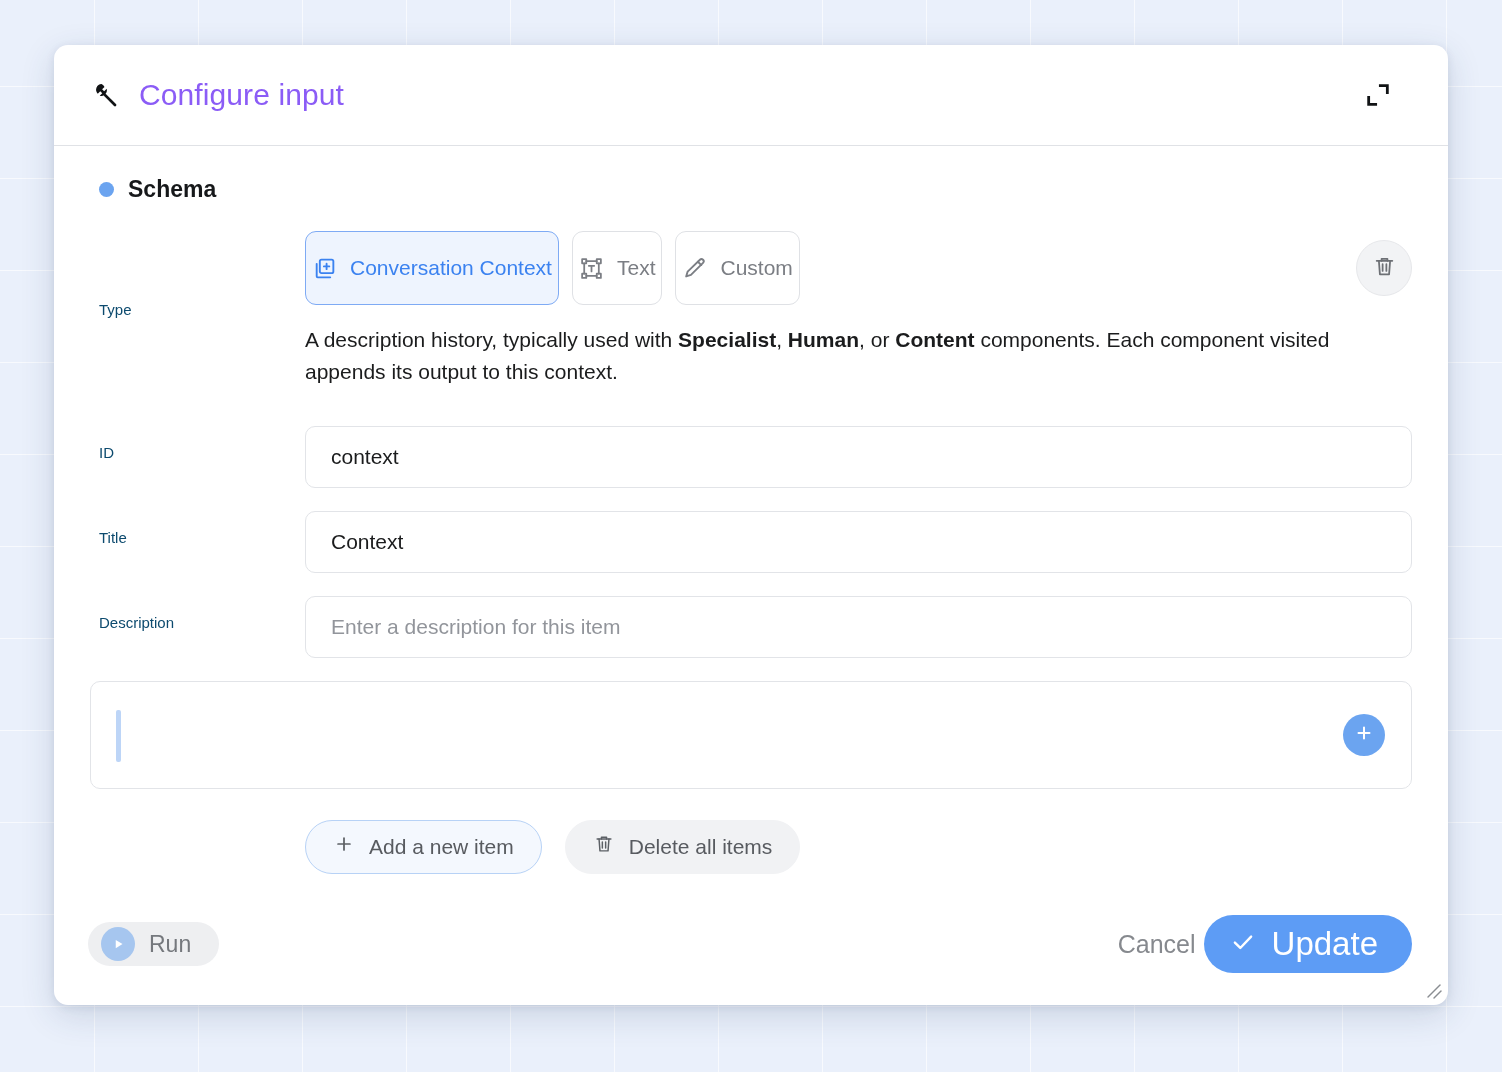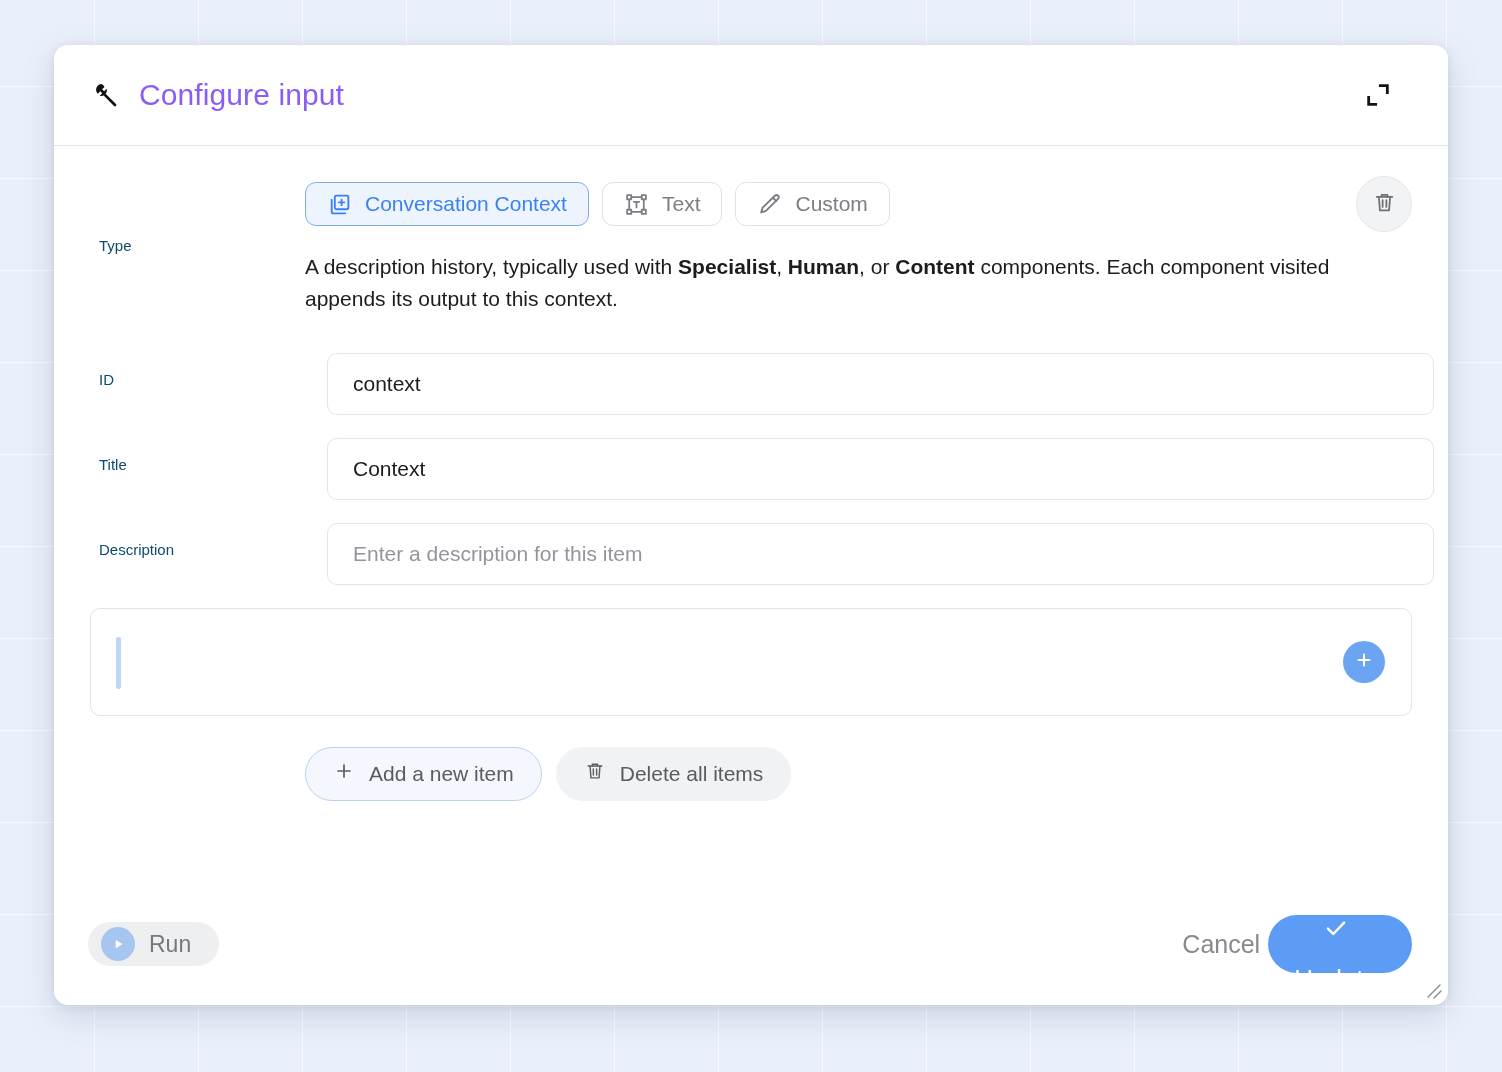--- a/index.html
+++ b/index.html
@@ -125,22 +125,22 @@
   .type-row .row-label { padding-top: 0; }
   .type-buttons {
     display: flex;
     align-items: center;
     gap: 13px;
   }
   .type-btn {
     display: inline-flex;
     align-items: center;
     gap: 13px;
-    height: 44px;
-    padding: 0 21px;
+    height: 74px;
+    padding: 0 6px;
     border-radius: 11px;
     box-sizing: border-box;
     background: #ffffff;
     border: 1.5px solid #dfe1e5;
     font-size: 21px;
     color: #7b7e84;
     cursor: pointer;
     white-space: nowrap;
     font-family: "Liberation Sans", sans-serif;
     justify-content: center;
@@ -188,21 +188,20 @@
     height: 62px;
     box-sizing: border-box;
     border: 1.5px solid #e2e4e8;
     border-radius: 10px;
     background: #ffffff;
     padding: 0 25px;
     font-size: 21px;
     color: #1b1c1d;
     font-family: "Liberation Sans", sans-serif;
     outline: none;
-    margin-left: 22px;
   }
   .text-input::placeholder { color: #92959b; }
 
   .field-block { margin-bottom: 23px; }
 
   
   .default-box {
     position: relative;
     width: 100%;
     height: 108px;
@@ -233,21 +232,21 @@
     cursor: pointer;
     display: flex;
     align-items: center;
     justify-content: center;
     padding: 0;
   }
 
   
   .item-actions {
     display: flex;
-    gap: 14px;
+    gap: 23px;
     margin-top: 31px;
     padding-left: 215px;
   }
   .pill-btn {
     display: inline-flex;
     align-items: center;
     gap: 14px;
     height: 54px;
     padding: 0 27px;
     border-radius: 27px;
@@ -321,24 +320,23 @@
   .update-btn {
     display: inline-flex;
     align-items: center;
     gap: 16px;
     height: 58px;
     padding: 0 34px 0 26px;
     border-radius: 29px;
     background: #5d9cf5;
     border: none;
     color: #ffffff;
-    font-size: 26px;
-    cursor: pointer;
-    font-family: "Liberation Sans", sans-serif;
-    flex-direction: column;
+    font-size: 33px;
+    cursor: pointer;
+    font-family: "Liberation Sans", sans-serif;
   }
 
   .resize-grip {
     position: absolute;
     right: 6px;
     bottom: 6px;
     width: 18px;
     height: 18px;
     cursor: nwse-resize;
   }
@@ -361,20 +359,24 @@
     <button class="expand-btn" aria-label="expand">
       <svg viewBox="0 0 24 24" width="28" height="28" fill="none" stroke="#111315" stroke-width="2.4" stroke-linecap="square">
         <polyline points="14,4 20,4 20,10"></polyline>
         <polyline points="10,20 4,20 4,14"></polyline>
       </svg>
     </button>
   </div>
 
   <div class="dialog-body">
 
+    <div class="schema-row">
+      <span class="schema-dot"></span>
+      <span class="schema-label">Schema</span>
+    </div>
 
     <div class="form-row type-row">
       <div class="row-label">Type</div>
       <div class="row-field">
         <div class="type-row-wrap">
           <div class="type-buttons">
 
             <button class="type-btn selected">
               <span>
                 <svg viewBox="0 0 24 24" width="25" height="25" fill="none" stroke="#3b82f0" stroke-width="1.8" stroke-linecap="round" stroke-linejoin="round">

